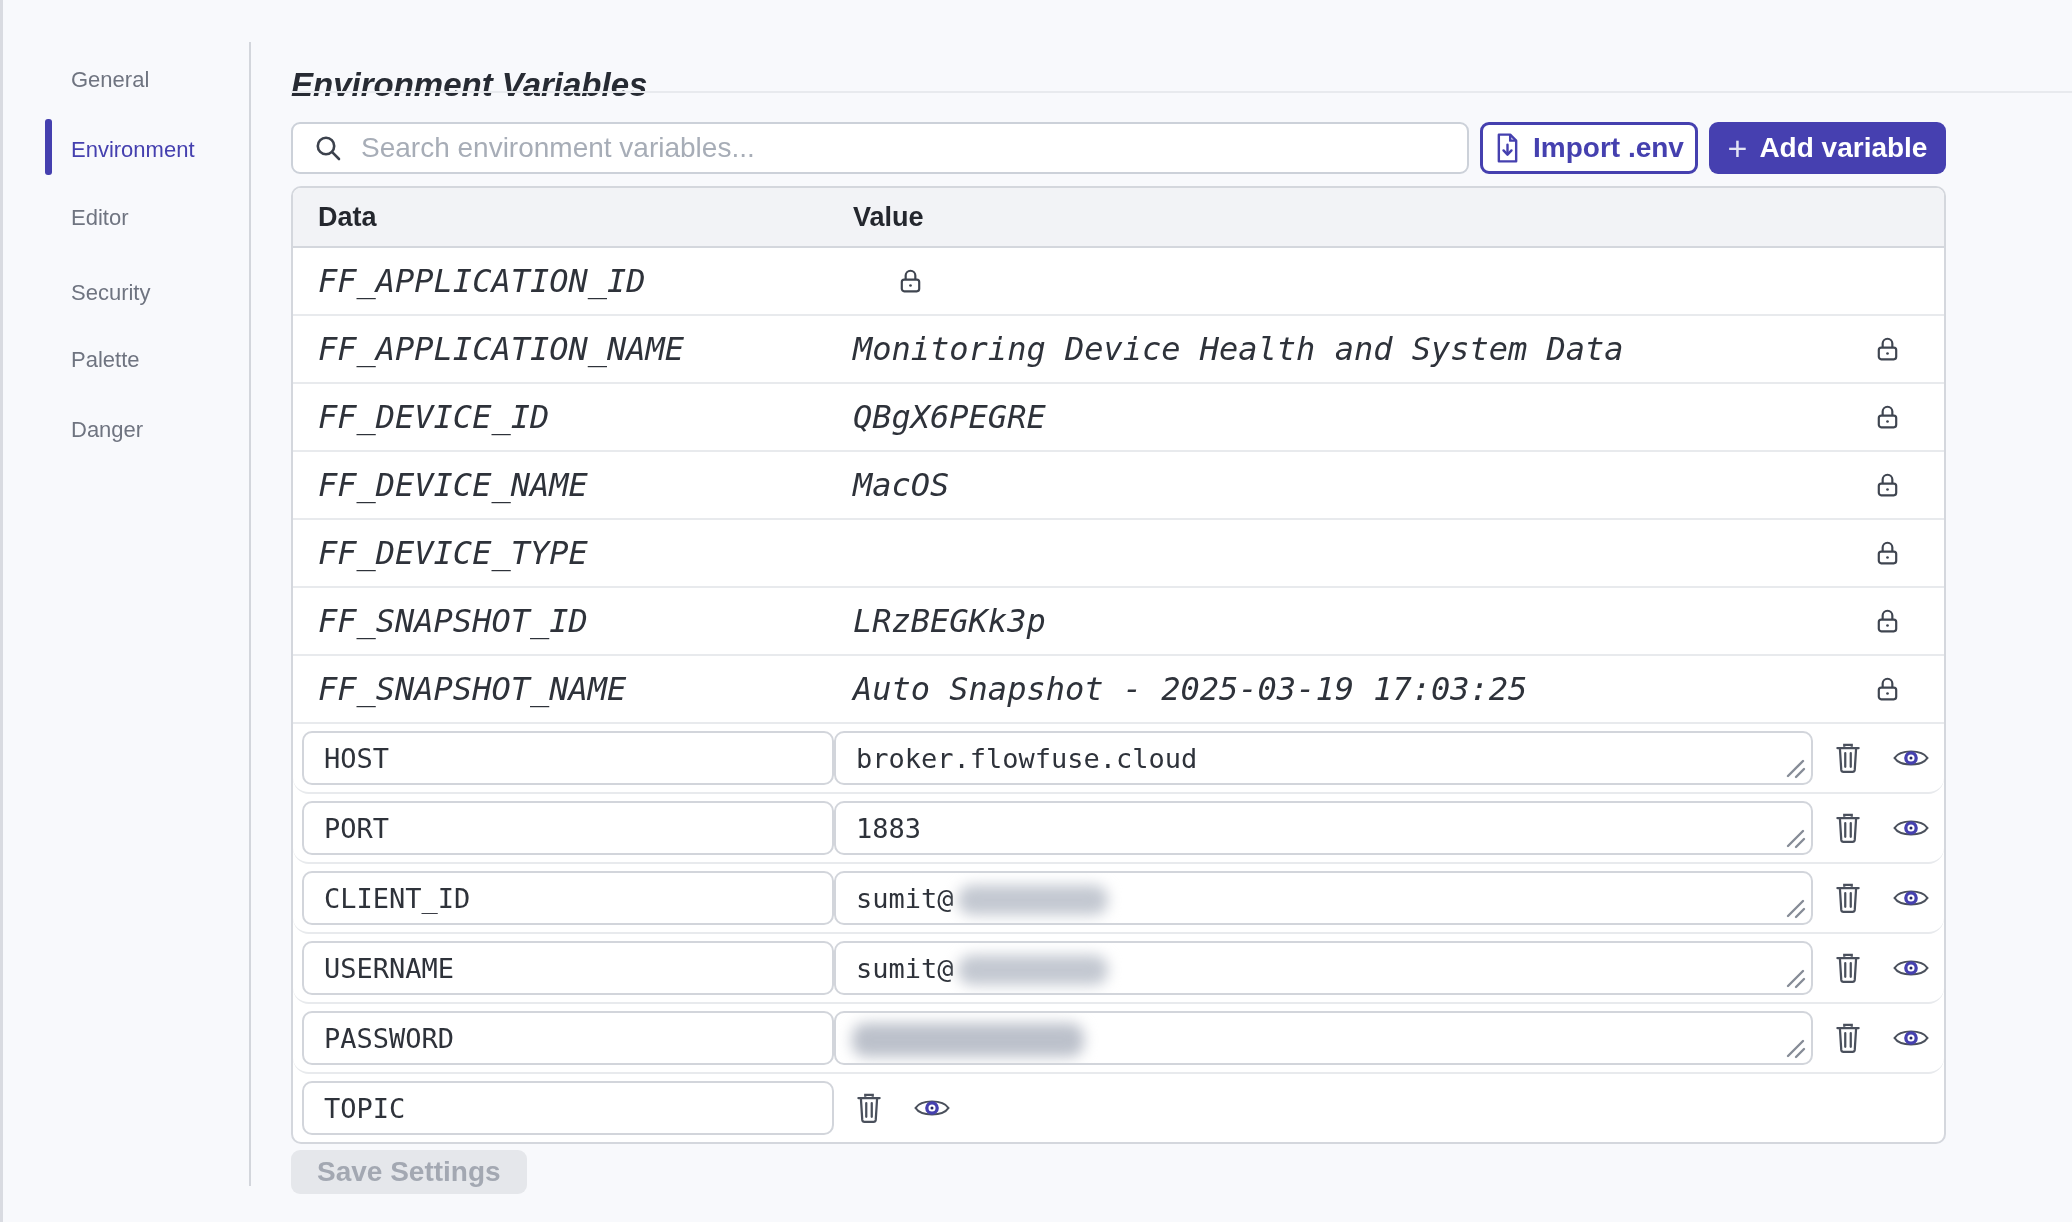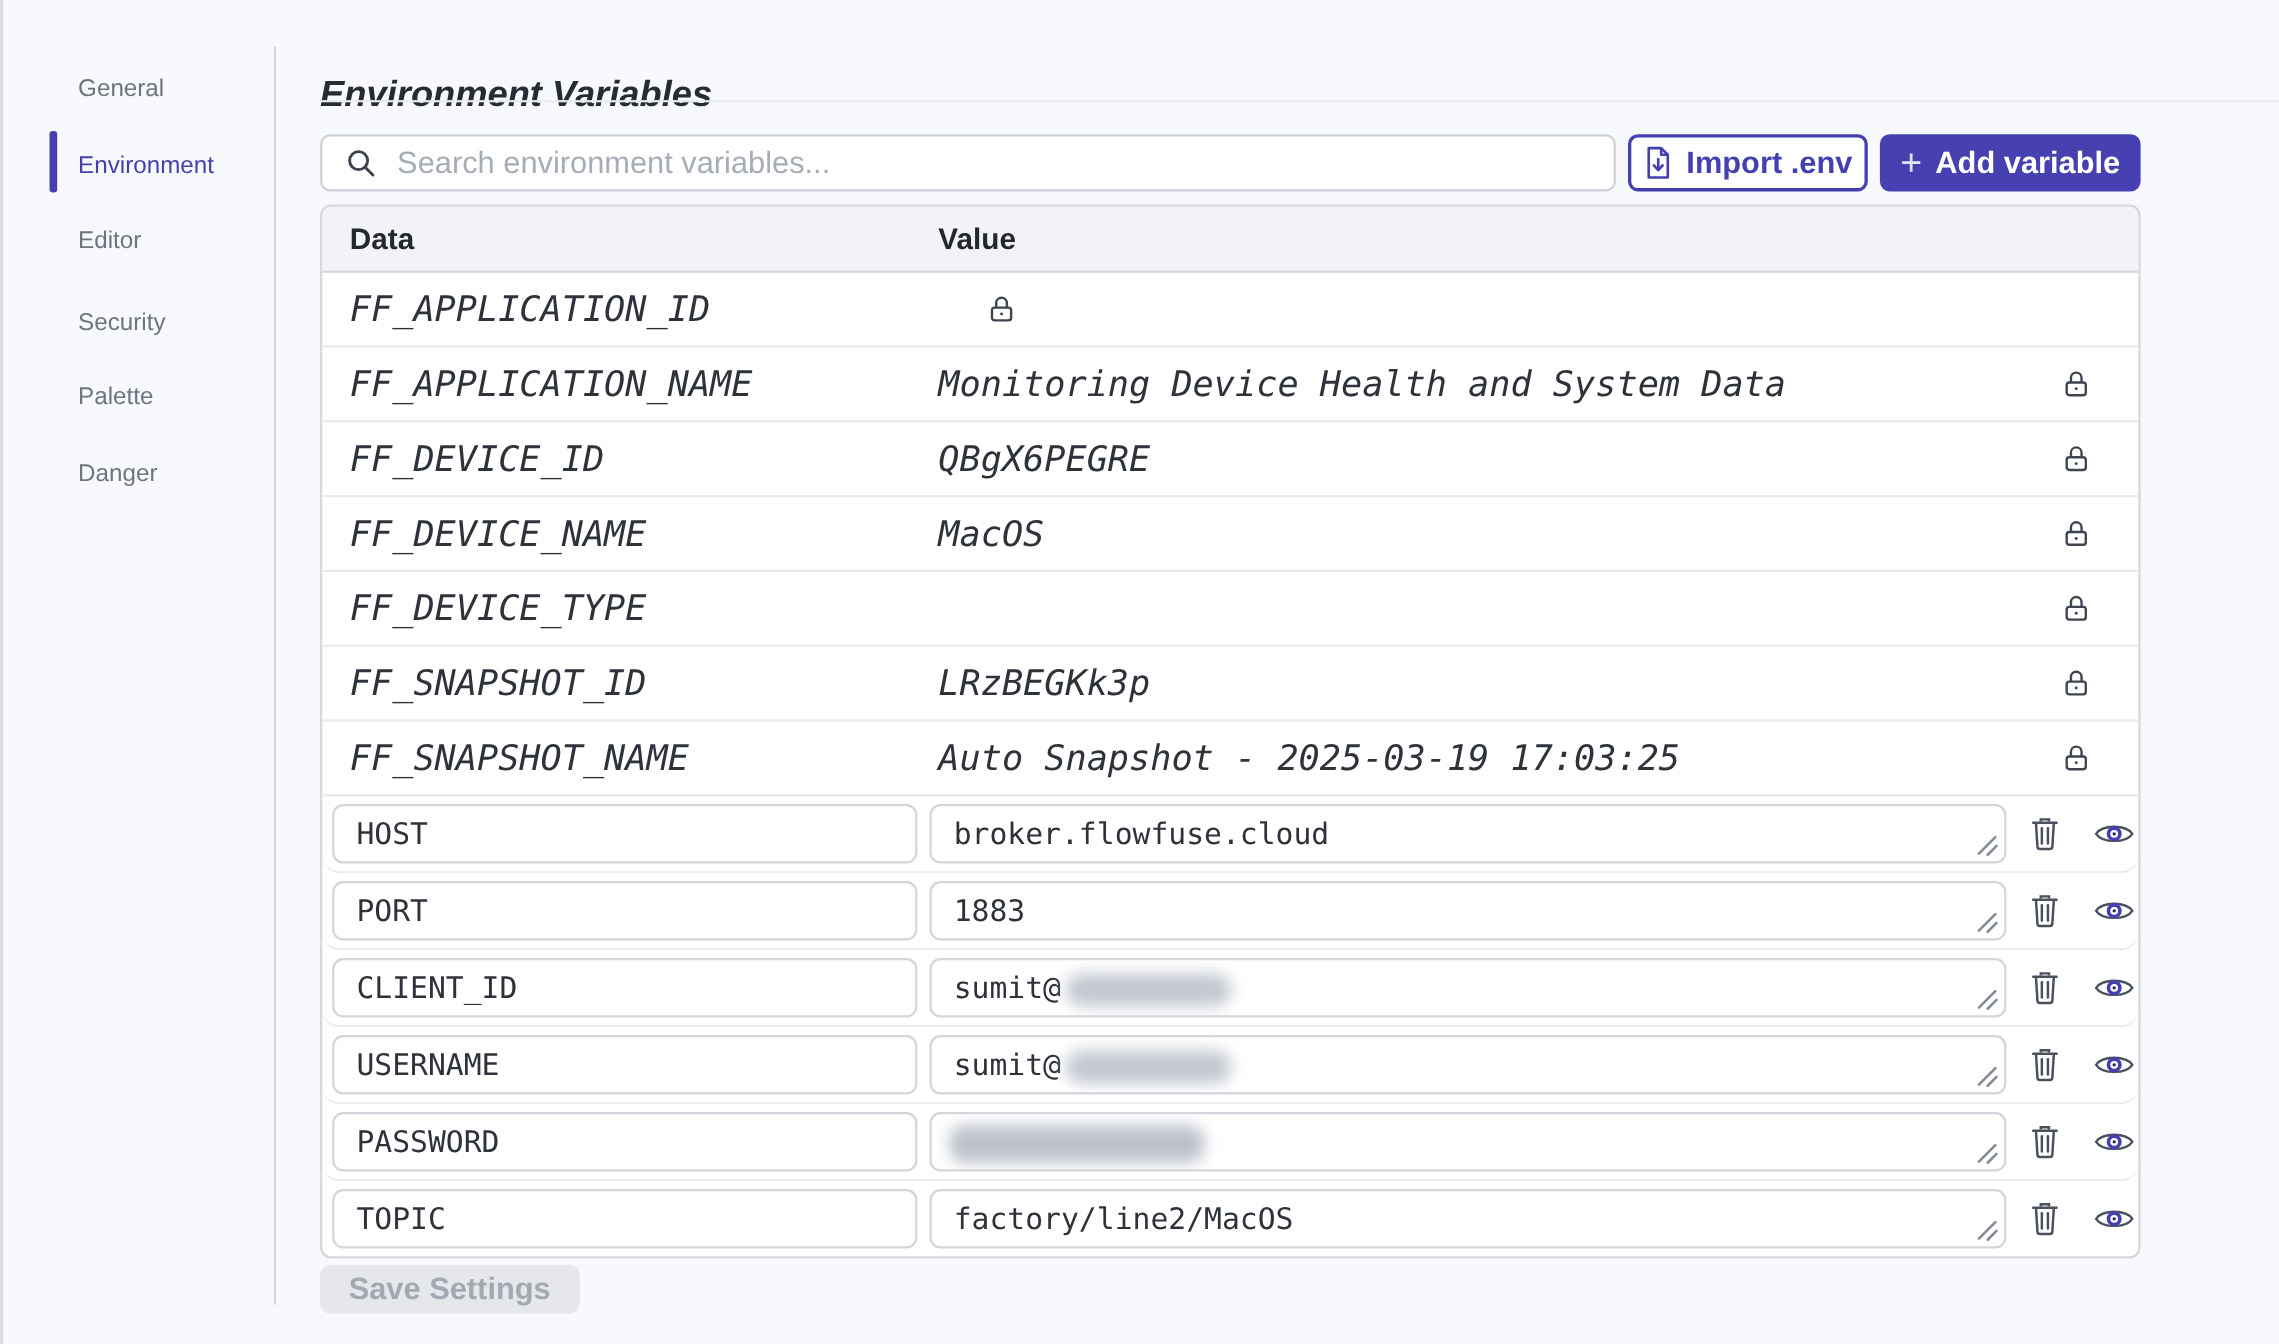--- a/index.html
+++ b/index.html
@@ -71,21 +71,21 @@
   .row-edit{
     display:flex;align-items:center;height:68px;border-bottom:2px solid #e8eaed;border-radius:16px;
   }
   .row-edit:last-child,.row-locked:last-child{border-bottom:none;}
   .name-input{
     margin-left:9px;width:532px;height:54px;box-sizing:border-box;flex:none;
     border:2px solid #d2d5db;border-radius:10px;background:#fff;padding:0 0 0 20px;
     font-family:"DejaVu Sans Mono",monospace;font-size:27px;color:#2e323a;outline:none;
   }
   .value-wrap{
-    position:relative;margin-left:11px;width:979px;height:54px;box-sizing:border-box;flex:none;
+    position:relative;width:979px;height:54px;box-sizing:border-box;flex:none;
     border:2px solid #d2d5db;border-radius:10px;background:#fff;overflow:hidden;
   }
   .value-wrap textarea{
     width:100%;height:100%;box-sizing:border-box;border:none;outline:none;resize:none;
     padding:10px 40px 6px 20px;font-family:"DejaVu Sans Mono",monospace;font-size:27px;
     color:#2e323a;background:transparent;white-space:nowrap;overflow:hidden;
   }
   .resize-grip{position:absolute;right:5px;bottom:4px;pointer-events:auto;cursor:nwse-resize;}
   .blob{position:absolute;display:none;background:#c3c8d1;filter:blur(7px);border-radius:14px;}
   .mask-suffix .blob{display:block;left:122px;top:12px;width:150px;height:30px;}
@@ -372,28 +372,20 @@
       <svg width="38" height="26" viewBox="0 0 30 20" fill="none">
         <path d="M2 10 C6.5 3.2 23.5 3.2 28 10 C23.5 16.8 6.5 16.8 2 10 Z" stroke="#4a505c" stroke-width="1.7"></path>
         <circle cx="15" cy="10" r="4.1" stroke="#4540af" stroke-width="2.6"></circle>
         <circle cx="15" cy="10" r="1.2" fill="#23255e"></circle>
       </svg>
     </button>
   </div>
 
   <div class="row-edit">
     <input class="name-input" type="text" value="TOPIC" style="">
-    <div class="value-wrap">
-      <textarea style="">factory/line2/MacOS</textarea>
-      
-      <svg class="resize-grip" width="24" height="24" viewBox="0 0 24 24" fill="none">
-        <line x1="6" y1="21" x2="21" y2="6" stroke="#868c97" stroke-width="2.4" stroke-linecap="round"></line>
-        <line x1="14" y1="22" x2="22" y2="14" stroke="#868c97" stroke-width="2.4" stroke-linecap="round"></line>
-      </svg>
-    </div>
     <button class="icon-btn trash-btn">
       <svg width="30" height="34" viewBox="0 0 24 27" fill="none">
         <path d="M9 4.5 V3 h6 v1.5" stroke="#4a505c" stroke-width="1.8"></path>
         <line x1="3.5" y1="5.5" x2="20.5" y2="5.5" stroke="#4a505c" stroke-width="1.8" stroke-linecap="round"></line>
         <path d="M5.5 5.5 L6.6 23 a1.8 1.8 0 0 0 1.8 1.6 h7.2 a1.8 1.8 0 0 0 1.8 -1.6 L18.5 5.5" stroke="#4a505c" stroke-width="1.8"></path>
         <line x1="9.8" y1="9.5" x2="9.8" y2="20.5" stroke="#4a505c" stroke-width="1.8" stroke-linecap="round"></line>
         <line x1="14.2" y1="9.5" x2="14.2" y2="20.5" stroke="#4a505c" stroke-width="1.8" stroke-linecap="round"></line>
       </svg>
     </button>
     <button class="icon-btn eye-btn">

